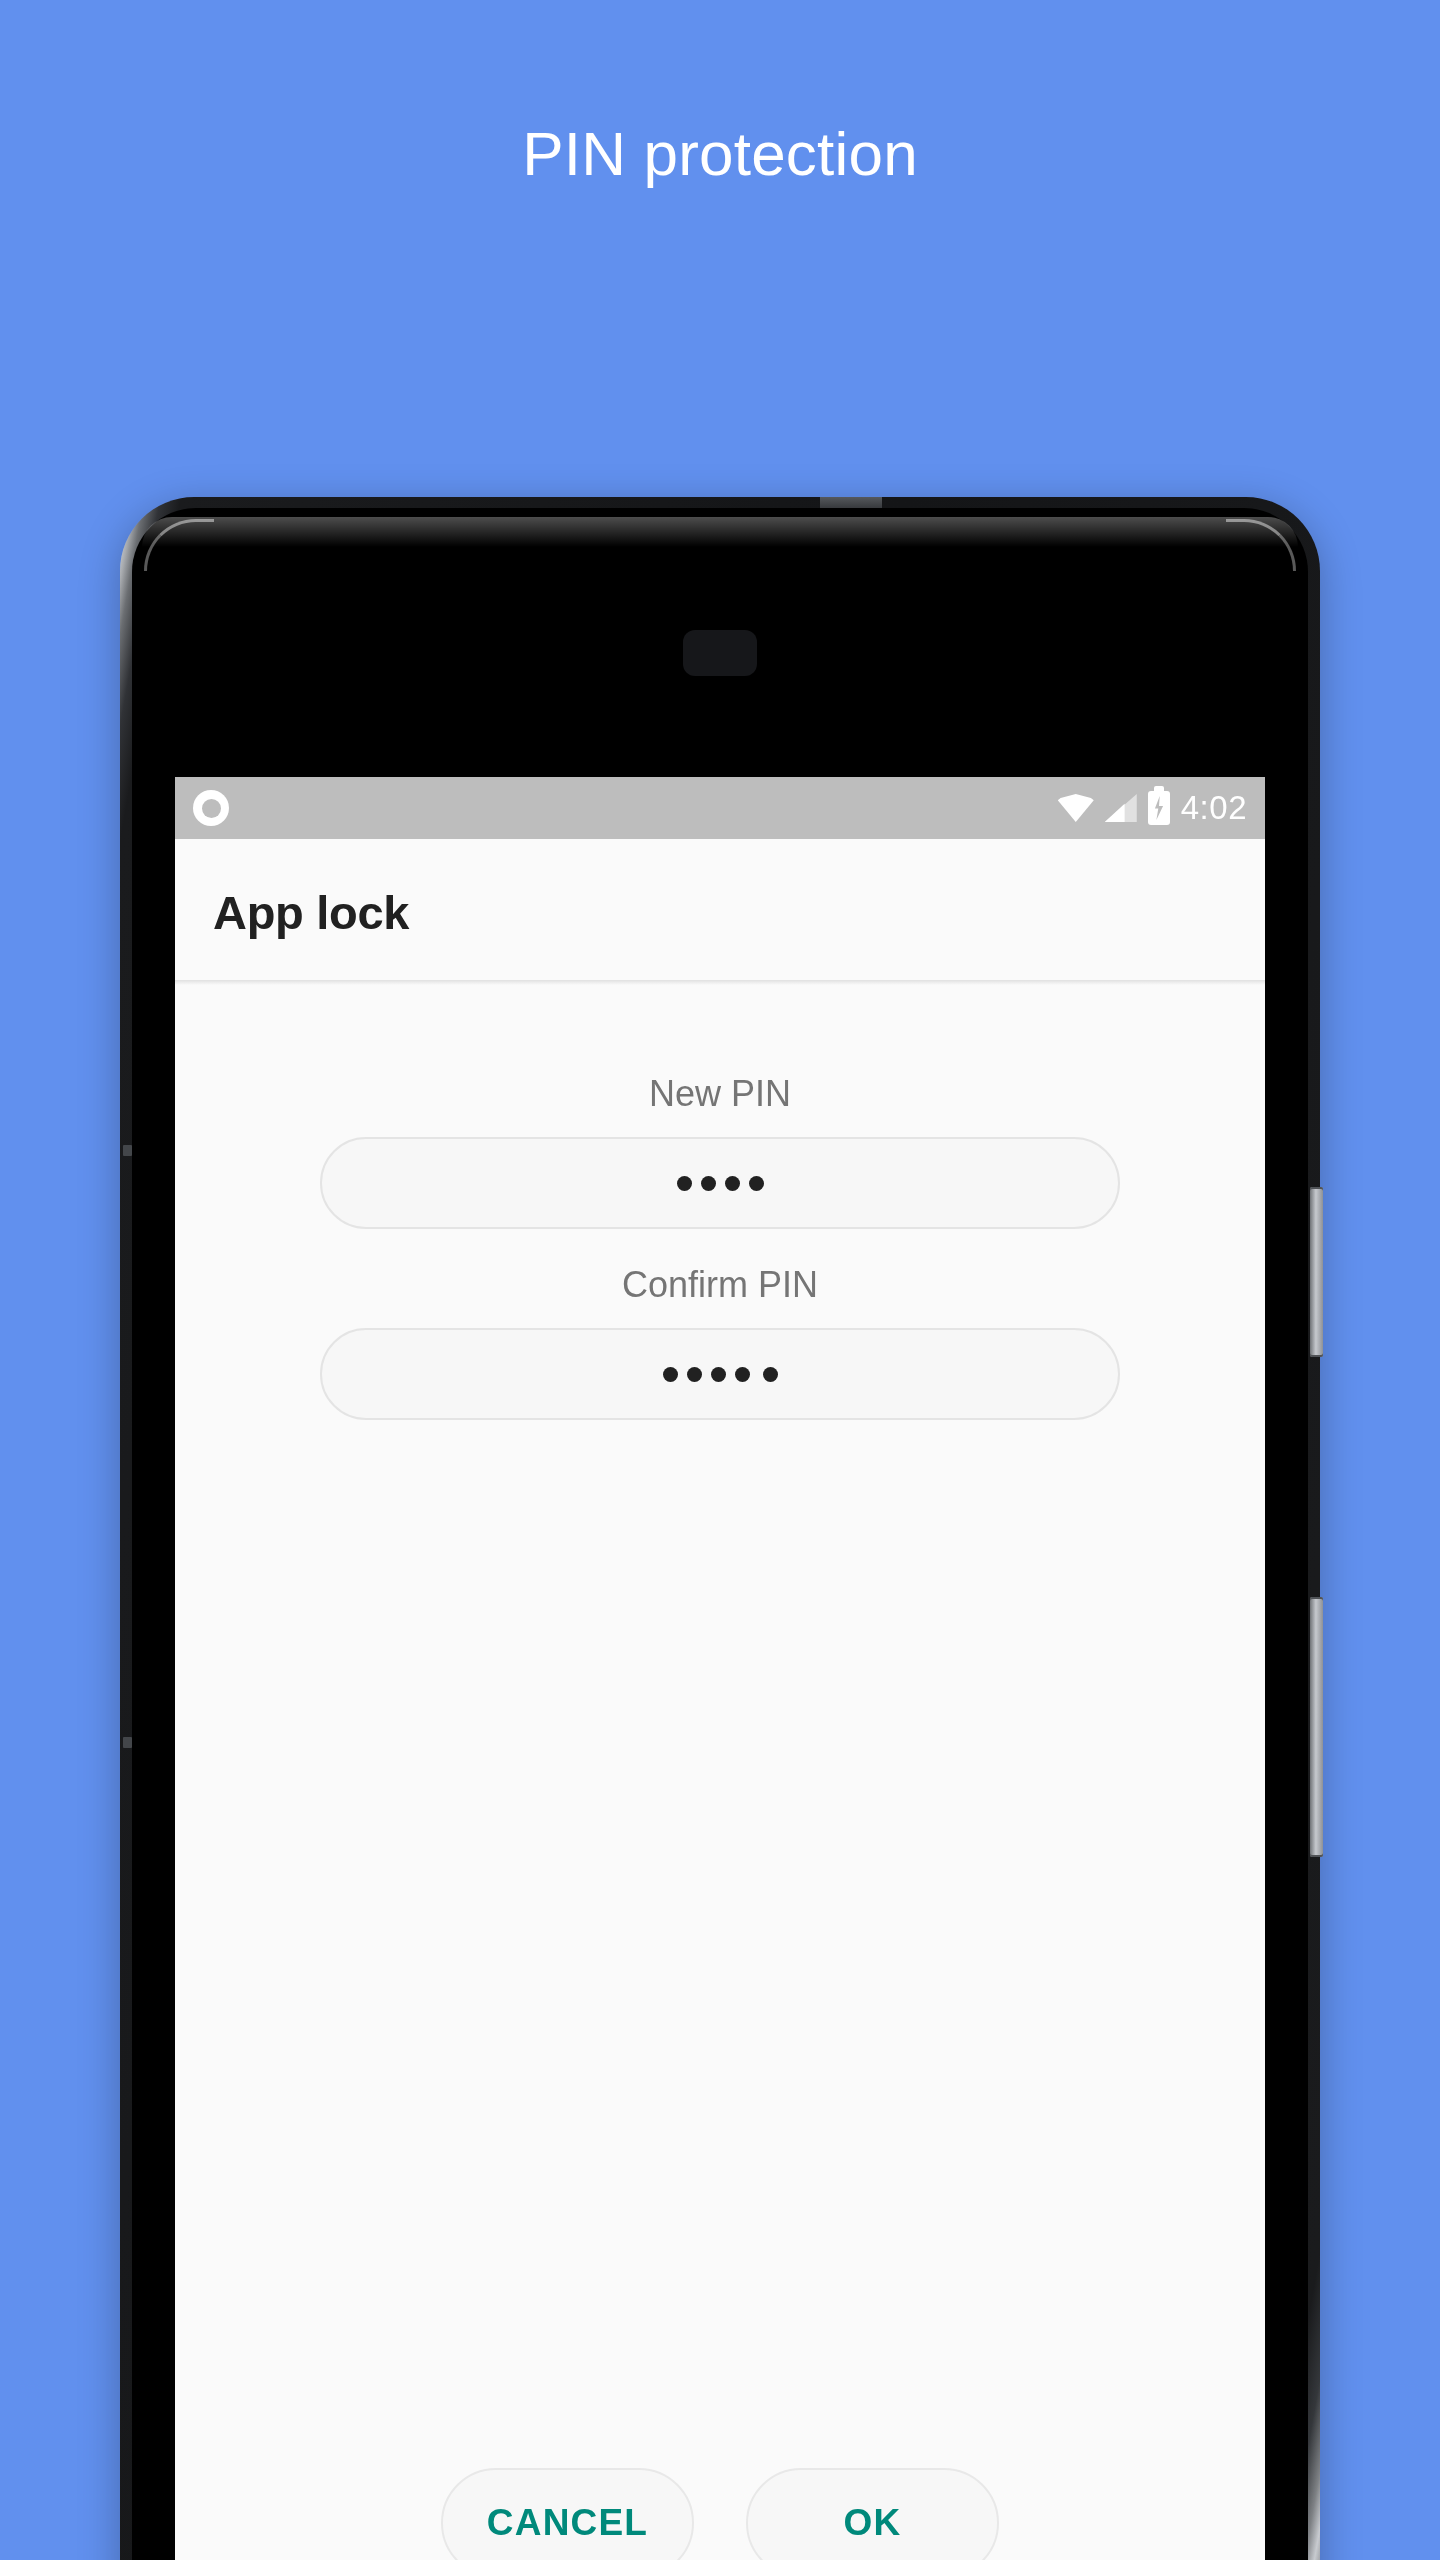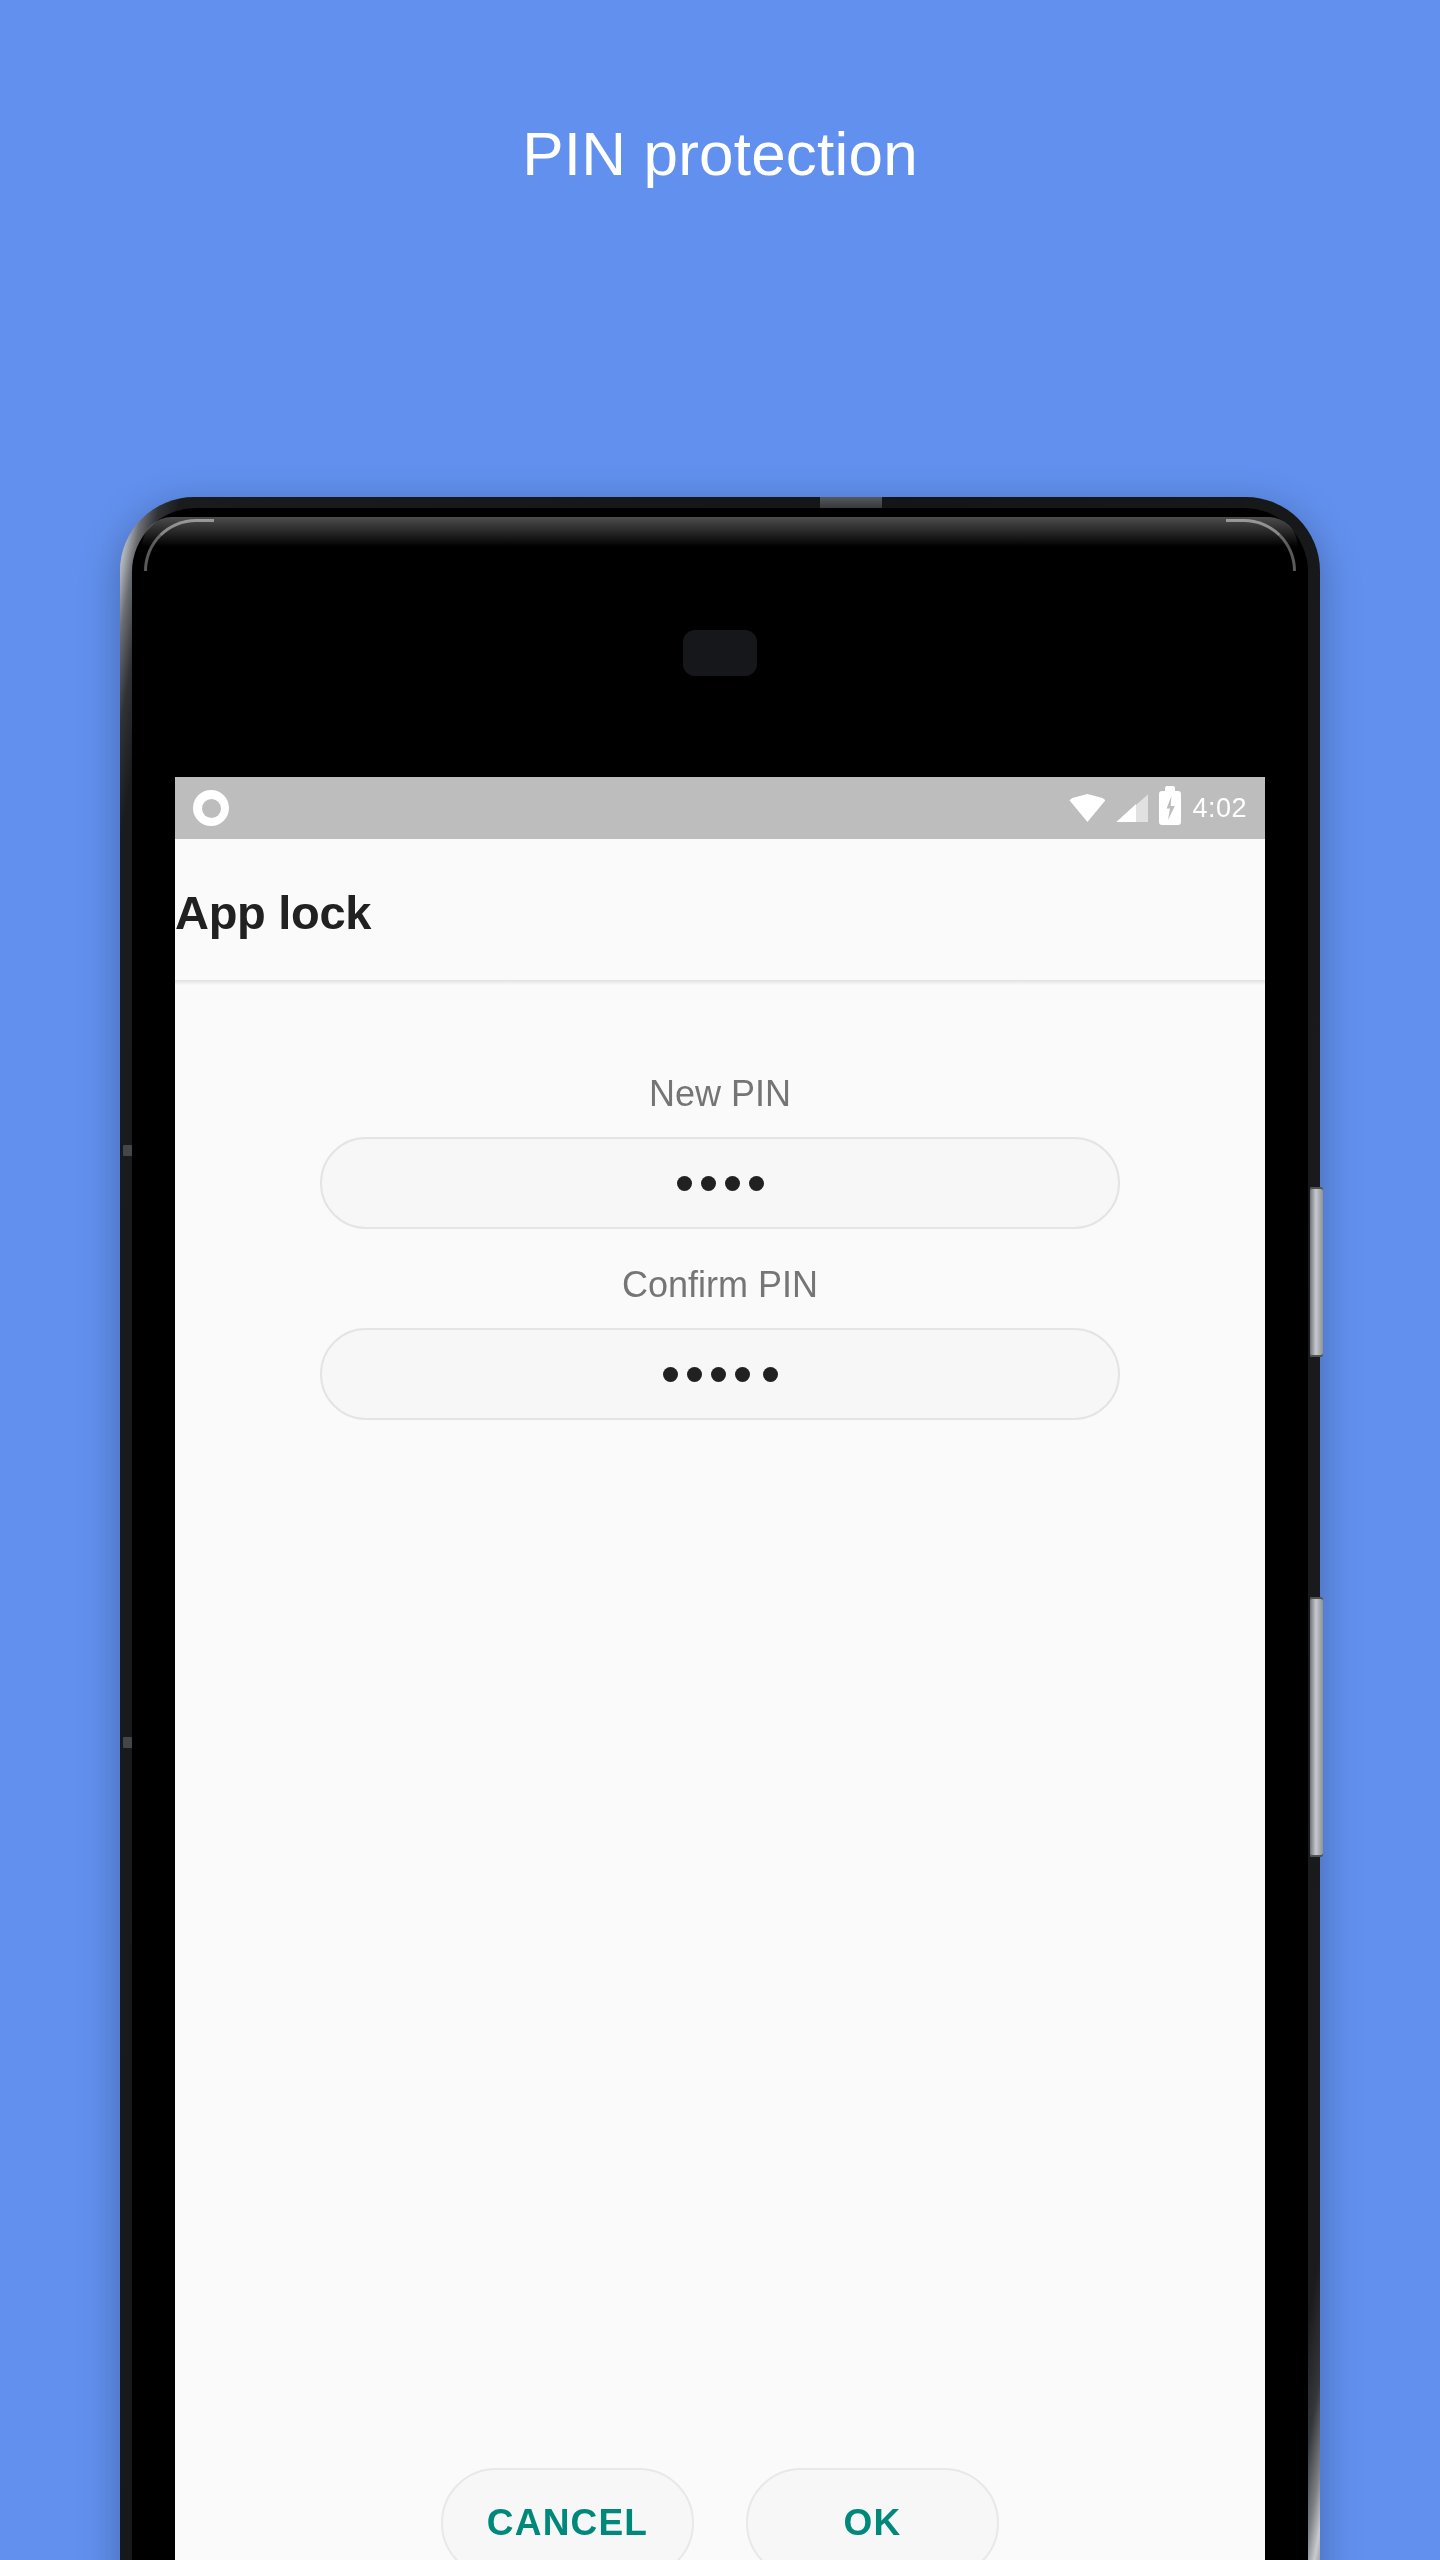--- a/index.html
+++ b/index.html
@@ -135,26 +135,26 @@
   }
   .ico-battery::before{
     content:""; position:absolute; left:6px; top:-5px; width:10px; height:5px;
     background:#ffffff; border-radius:2px 2px 0 0;
   }
   .ico-battery::after{
     content:""; position:absolute; left:5px; top:5px; width:12px; height:24px;
     background:#bdbdbd;
     clip-path:polygon(58% 0, 18% 52%, 46% 52%, 30% 100%, 86% 42%, 52% 42%);
   }
-  .clock { color:#ffffff; font-size:27px; font-weight:400; letter-spacing:.5px; }
+  .clock { color:#ffffff; font-size:33px; font-weight:400; letter-spacing:.5px; }
 
   
   .appbar {
     height:146px; width:100%; background:#fafafa;
-    display:flex; align-items:center; 
+    display:flex; align-items:center; padding-left:38px;
     position:relative;
   }
   .appbar::after{
     content:""; position:absolute; left:0; right:0; bottom:0; height:5px;
     background:linear-gradient(180deg, rgba(0,0,0,.10), rgba(0,0,0,0));
   }
   .appbar-title { font-size:47px; font-weight:700; color:#212121; letter-spacing:-0.3px; }
 
   
   .content { position:relative; width:100%; height:calc(100% - 208px); background:#fafafa; }

